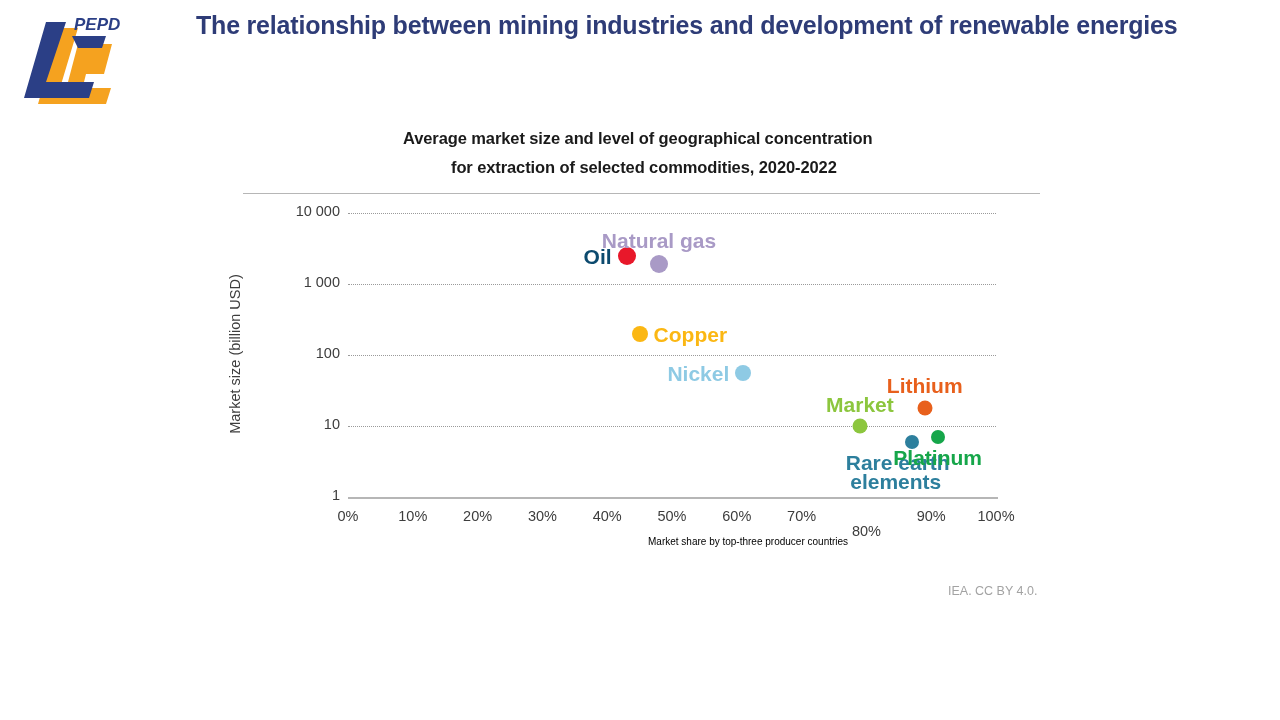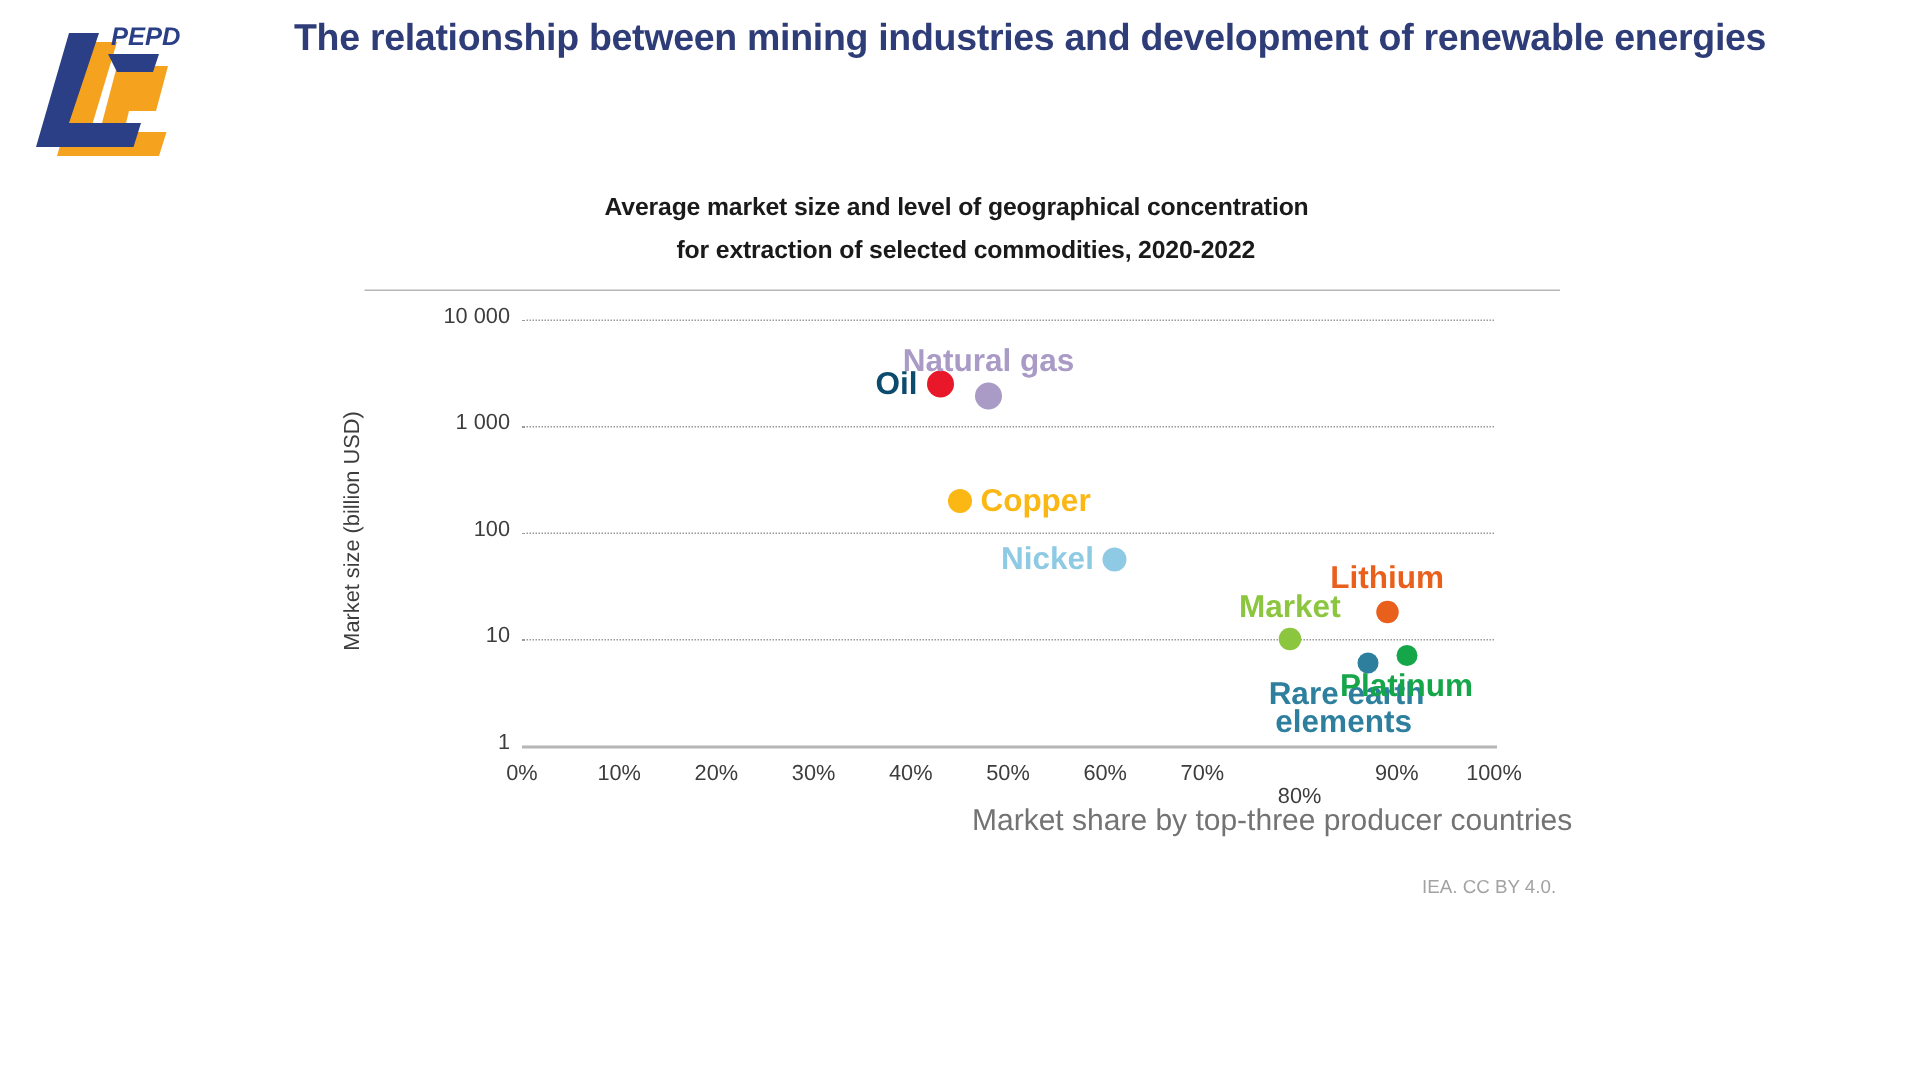--- a/index.html
+++ b/index.html
@@ -137,22 +137,22 @@
     font-size: 14.5px;
     color: #3d3d3d;
     transform: translate(-50%, -50%) rotate(-90deg);
     white-space: nowrap;
   }
 
   #x-axis-title {
     position: absolute;
     left: 405px;
     top: 412px;
-    font-size: 20px;
-    color: #737373;
+    font-size: 10px;
+    color: #000000;
     white-space: nowrap;
   }
 
   .dot {
     position: absolute;
     border-radius: 50%;
     transform: translate(-50%, -50%);
   }
 
   .dot-label {

